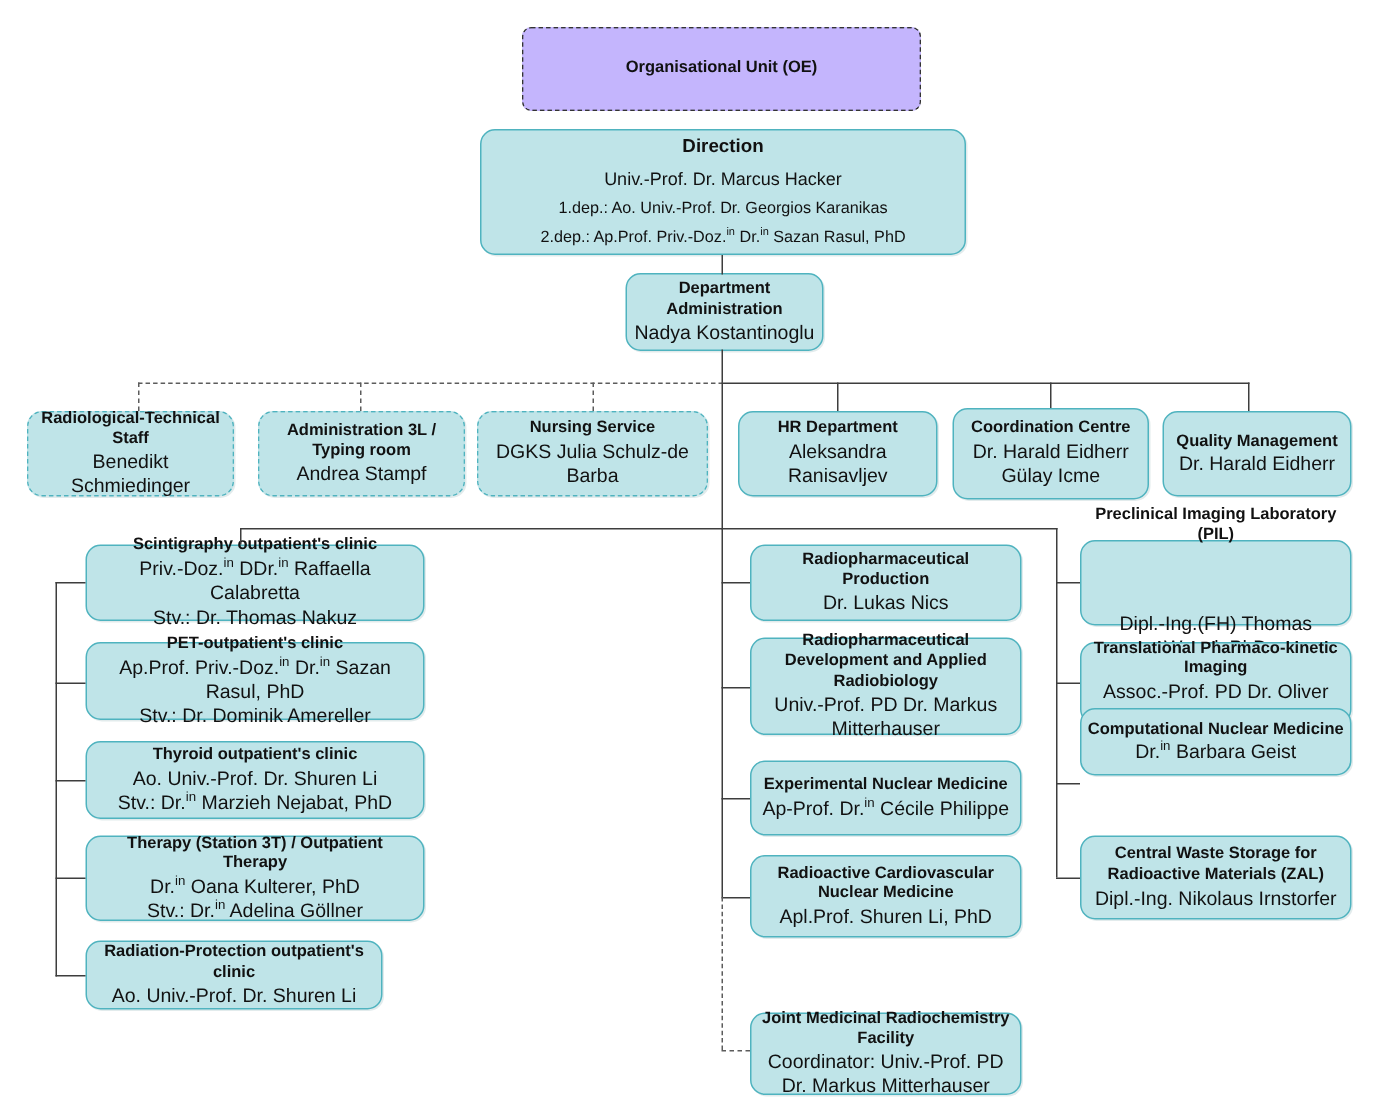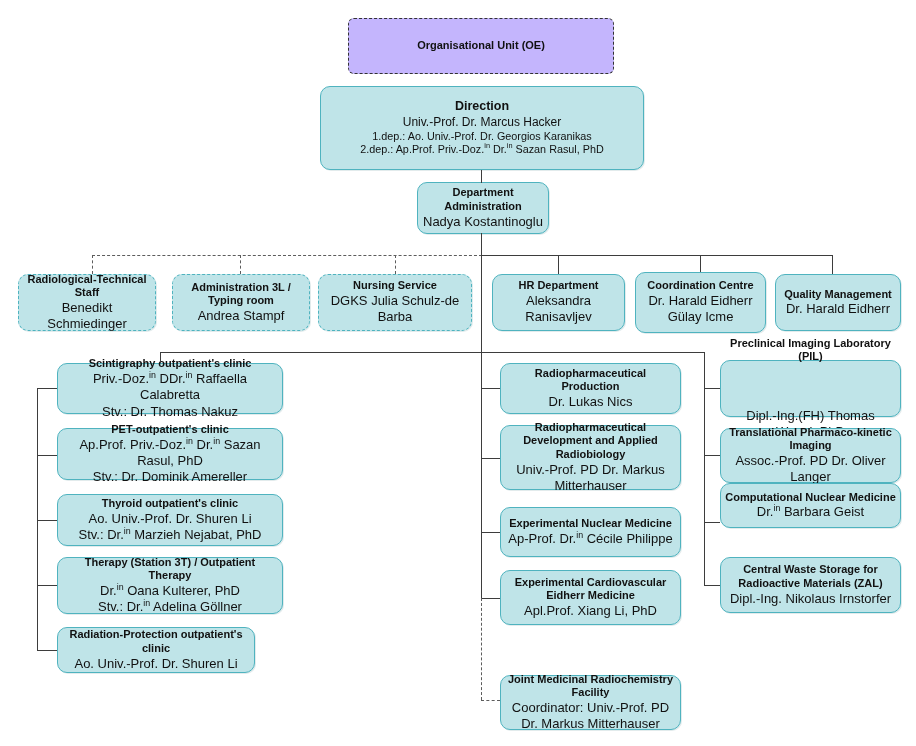--- a/index.html
+++ b/index.html
@@ -31,21 +31,21 @@
 </style>
 </head>
 <body>
 
 <div id="stage">
 
   <div class="box plain" style="left:348px;top:18px;width:266px;height:56px;">
     <div class="box-title">Organisational Unit (OE)</div>
   </div>
 
-  <div class="box" style="left:320px;top:86px;width:324px;height:84px;">
+  <div class="box" style="left:320px;top:86px;width:324px;height:84px;justify-content:space-between;">
     <div class="dir-title">Direction</div>
     <div class="dir-main">Univ.-Prof. Dr. Marcus Hacker</div>
     <div class="dir-dep">1.dep.: Ao. Univ.-Prof. Dr. Georgios Karanikas</div>
     <div class="dir-dep">2.dep.: Ap.Prof. Priv.-Doz.<sup>in</sup> Dr.<sup>in</sup> Sazan Rasul, PhD</div>
   </div>
 
   <div class="box" style="left:417px;top:182px;width:132px;height:52px;">
       <div class="box-title">Department Administration</div>
       <div class="box-line">Nadya Kostantinoglu</div>
     </div>
@@ -107,37 +107,37 @@
     </div>
   <div class="box" style="left:500px;top:507px;width:181px;height:50px;">
       <div class="box-title">Experimental Nuclear Medicine</div>
       <div class="box-line">Ap-Prof. Dr.<sup>in</sup> Cécile Philippe</div>
     </div>
   <div class="box" style="left:500px;top:425px;width:181px;height:65px;">
       <div class="box-title">Radiopharmaceutical Development and Applied Radiobiology</div>
       <div class="box-line">Univ.-Prof. PD Dr. Markus Mitterhauser</div>
     </div>
   <div class="box" style="left:500px;top:570px;width:181px;height:55px;">
-      <div class="box-title">Experimental Cardiovascular Eidherr Medicine</div>
-      <div class="box-line">Apl.Prof. Xiang Li, PhD</div>
+      <div class="box-title">Radioactive Cardiovascular Nuclear Medicine</div>
+      <div class="box-line">Apl.Prof. Shuren Li, PhD</div>
     </div>
   <div class="box" style="left:500px;top:675px;width:181px;height:55px;">
       <div class="box-title">Joint Medicinal Radiochemistry Facility</div>
       <div class="box-line">Coordinator: Univ.-Prof. PD Dr. Markus Mitterhauser</div>
     </div>
 
   <div class="box" style="left:720px;top:360px;width:181px;height:57px;gap:44px;">
       <div class="box-title">Preclinical Imaging Laboratory (PIL)</div>
       <div class="box-line">Dipl.-Ing.(FH) Thomas Wanek,PhD</div>
     </div>
   <div class="box" style="left:720px;top:428px;width:181px;height:55px;">
       <div class="box-title">Translational Pharmaco-kinetic Imaging</div>
       <div class="box-line">Assoc.-Prof. PD Dr. Oliver Langer</div>
     </div>
-  <div class="box" style="left:720px;top:483px;width:181px;height:45px;text-align:center;">
+  <div class="box" style="left:720px;top:472px;width:181px;height:45px;text-align:center;">
       <div class="box-title">Computational Nuclear Medicine</div>
       <div class="box-line">Dr.<sup>in</sup> Barbara Geist</div>
     </div>
   <div class="box" style="left:720px;top:557px;width:181px;height:56px;">
       <div class="box-title">Central Waste Storage for Radioactive Materials (ZAL)</div>
       <div class="box-line">Dipl.-Ing. Nikolaus Irnstorfer</div>
     </div>
 
   <div class="vline" style="left:481px;top:170px;height:13px;"></div>
   <div class="vline" style="left:481px;top:233px;height:120px;"></div>

